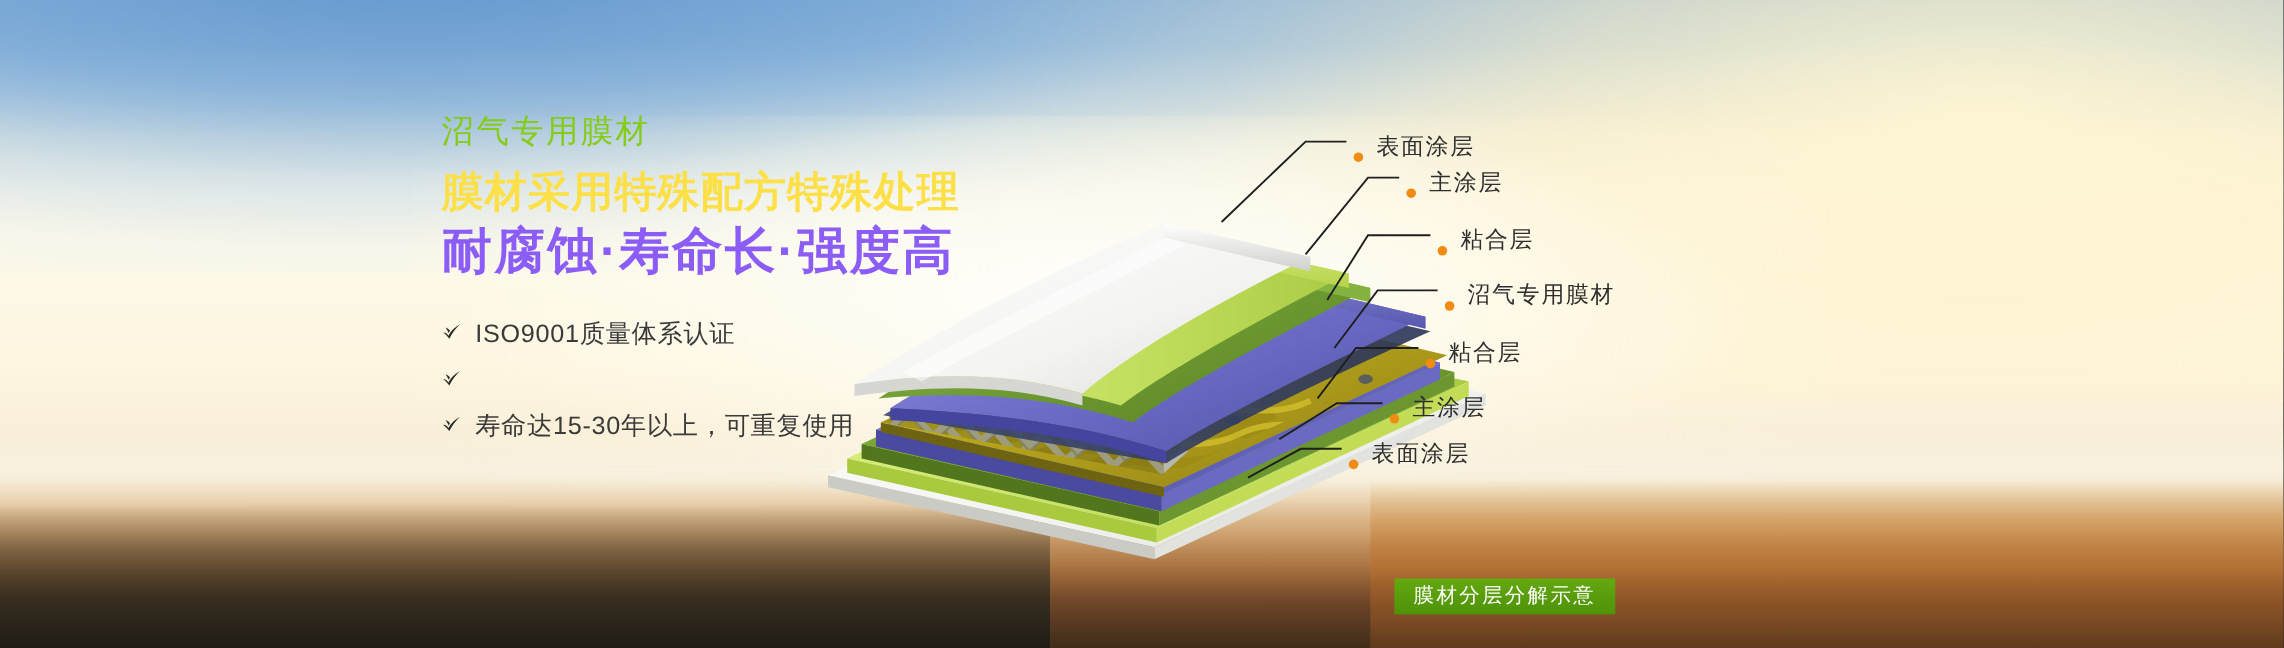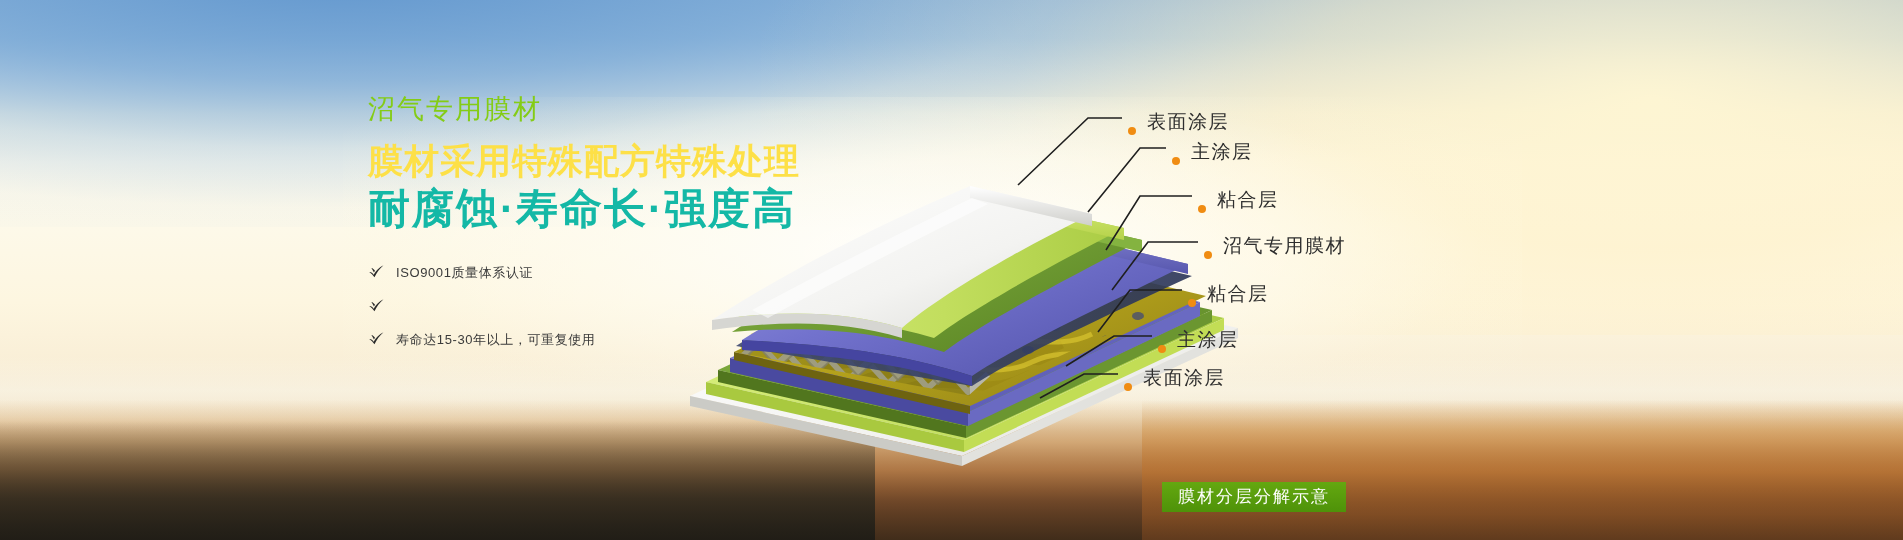--- a/index.html
+++ b/index.html
@@ -128,21 +128,21 @@
     font-size: 35px;
     font-weight: bold;
     color: #fde047;
     letter-spacing: 1px;
     line-height: 1.18;
     white-space: nowrap;
   }
   .headline-accent {
     font-size: 42px;
     font-weight: bold;
-    color: #14b8a6;
+    color: #8b5cf6;
     letter-spacing: 2px;
     line-height: 1.22;
     margin-top: 2px;
     white-space: nowrap;
   }
   .features {
     margin-top: 29px;
   }
   .feature {
     display: flex;
@@ -151,21 +151,21 @@
     white-space: nowrap;
   }
   .check-icon {
     width: 17px;
     height: 17px;
     margin-right: 11px;
     flex: 0 0 auto;
     display: block;
   }
   .feature-text {
-    font-size: 13px;
+    font-size: 21px;
     color: #3a3a3a;
     letter-spacing: 0.6px;
   }
 
   
   .product {
     position: absolute;
     left: 672px;
     top: 200px;
     width: 600px;

